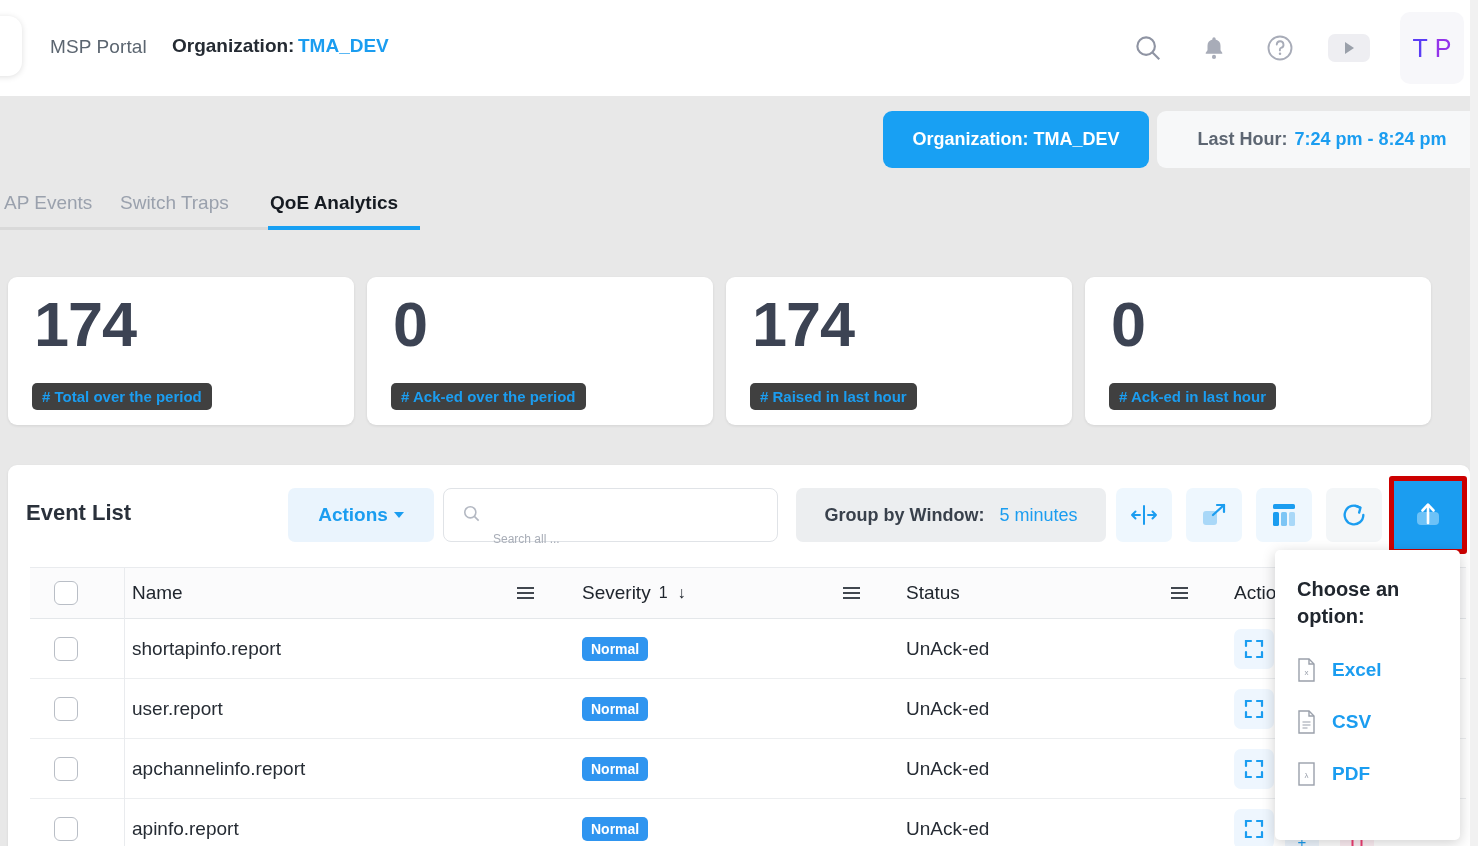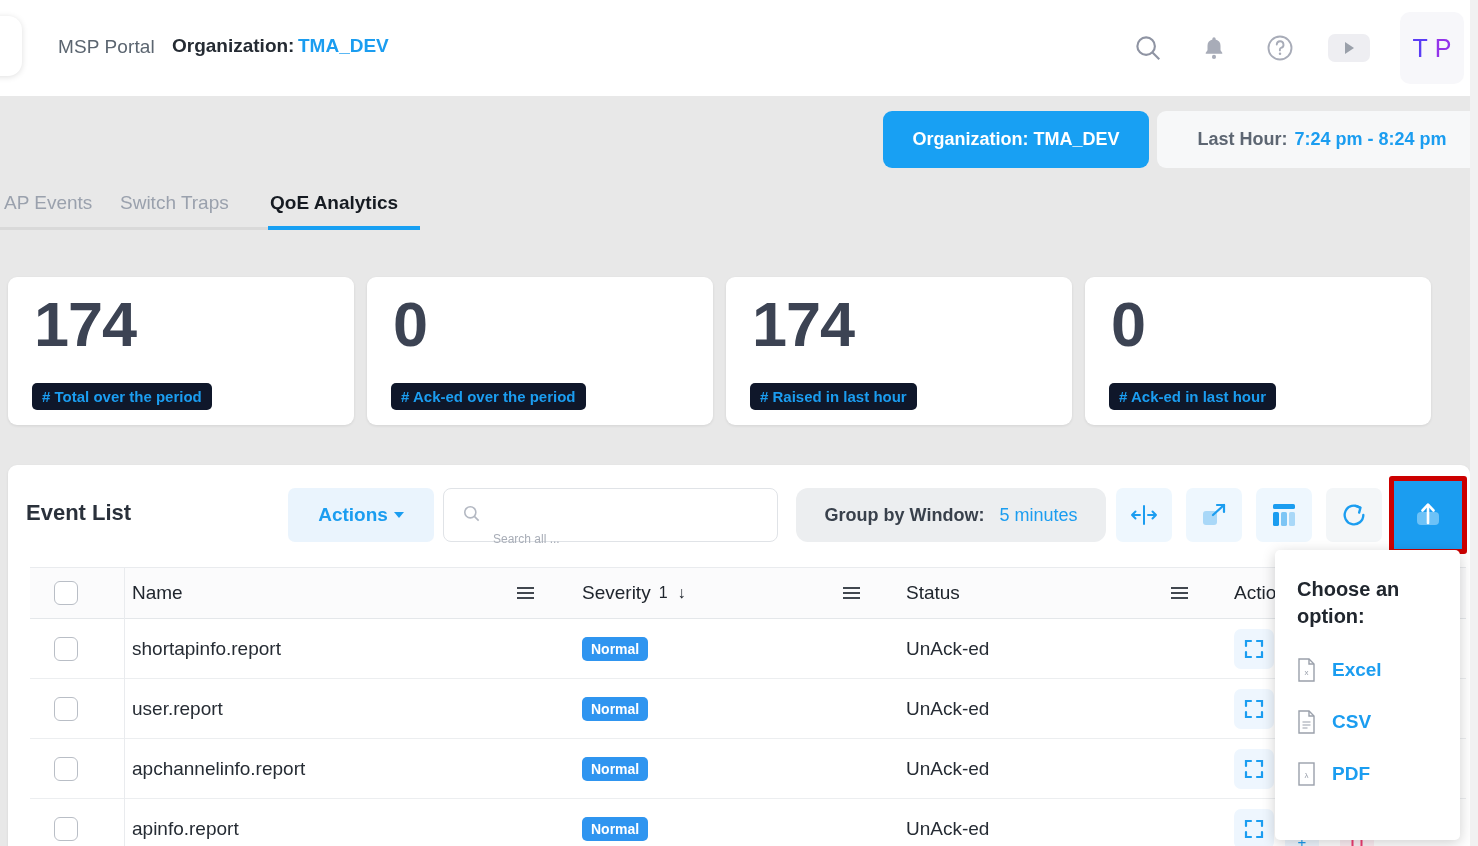--- a/index.html
+++ b/index.html
@@ -16,21 +16,21 @@
     position: absolute; top: 0; left: 0; width: 1478px; height: 96px;
     background: #ffffff; display: flex; align-items: center;
   }
   .logo-stub {
     position: absolute; left: -26px; top: 16px; width: 48px; height: 60px;
     background: #ffffff; border-radius: 14px;
     box-shadow: 0 1px 6px rgba(0,0,0,0.13);
   }
   .brand {
     position: absolute; left: 50px; top: 36px;
-    font-size: 19px; color: #5b6570; letter-spacing: .1px; margin-left: 8px;
+    font-size: 19px; color: #5b6570; letter-spacing: .1px;
   }
   .org-label {
     position: absolute; left: 172px; top: 35px;
     font-size: 19px; font-weight: bold; color: #252b33;
   }
   .org-value {
     position: absolute; left: 298px; top: 35px;
     font-size: 19px; font-weight: bold; color: #1b9df0;
   }
   .top-icons {
@@ -99,21 +99,21 @@
   .kpi {
     width: 346px; height: 148px; background: #fff; border-radius: 9px;
     box-shadow: 0 1px 3px rgba(0,0,0,0.09); position: relative;
   }
   .kpi .num {
     position: absolute; left: 26px; top: 16px; font-size: 63px; font-weight: bold;
     color: #3c4353; letter-spacing: -1px; line-height: 1;
   }
   .kpi .badge {
     position: absolute; left: 24px; top: 106px; padding: 5px 10px;
-    background: #0f172a; border-radius: 5px; color: #1b9df0;
+    background: #404040; border-radius: 5px; color: #1b9df0;
     font-size: 15px; font-weight: bold;
   }
 
   
   .panel {
     position: absolute; top: 465px; left: 8px; width: 1462px; height: 395px;
     background: #ffffff; border-radius: 9px; box-shadow: 0 1px 3px rgba(0,0,0,0.08);
   }
   .panel-title { position: absolute; left: 18px; top: 35px; font-size: 22px; font-weight: bold; color: #2a313b; }
   .actions-btn {
@@ -124,21 +124,21 @@
   .actions-btn .lbl { color: #1b9df0; font-size: 19px; font-weight: bold; }
   .caret { width: 0; height: 0; border-left: 5px solid transparent; border-right: 5px solid transparent; border-top: 6px solid #1b9df0; }
   .search-box {
     position: absolute; left: 435px; top: 23px; width: 335px; height: 54px;
     border: 1px solid #e0e3e7; border-radius: 8px;
     display: flex; align-items: center; padding-left: 18px; gap: 12px; cursor: text;
   }
   .search-ph { color: #a8adb7; font-size: 12px; margin-top: 48px; }
   .group-pill {
     position: absolute; left: 788px; top: 23px; width: 310px; height: 54px;
-    background: #eceef0; border-radius: 12px; display: flex;
+    background: #eceef0; border-radius: 7px; display: flex;
     align-items: center; justify-content: center; gap: 7px; cursor: pointer;
   }
   .group-pill .lbl { color: #39414c; font-size: 18px; font-weight: bold; }
   .group-pill .val { color: #1b9df0; font-size: 18px; font-weight: normal; margin-left: 8px; }
 
   .tool-btn {
     position: absolute; top: 23px; width: 56px; height: 54px;
     background: #eef7fe; border-radius: 7px;
     display: flex; align-items: center; justify-content: center; cursor: pointer;
   }

